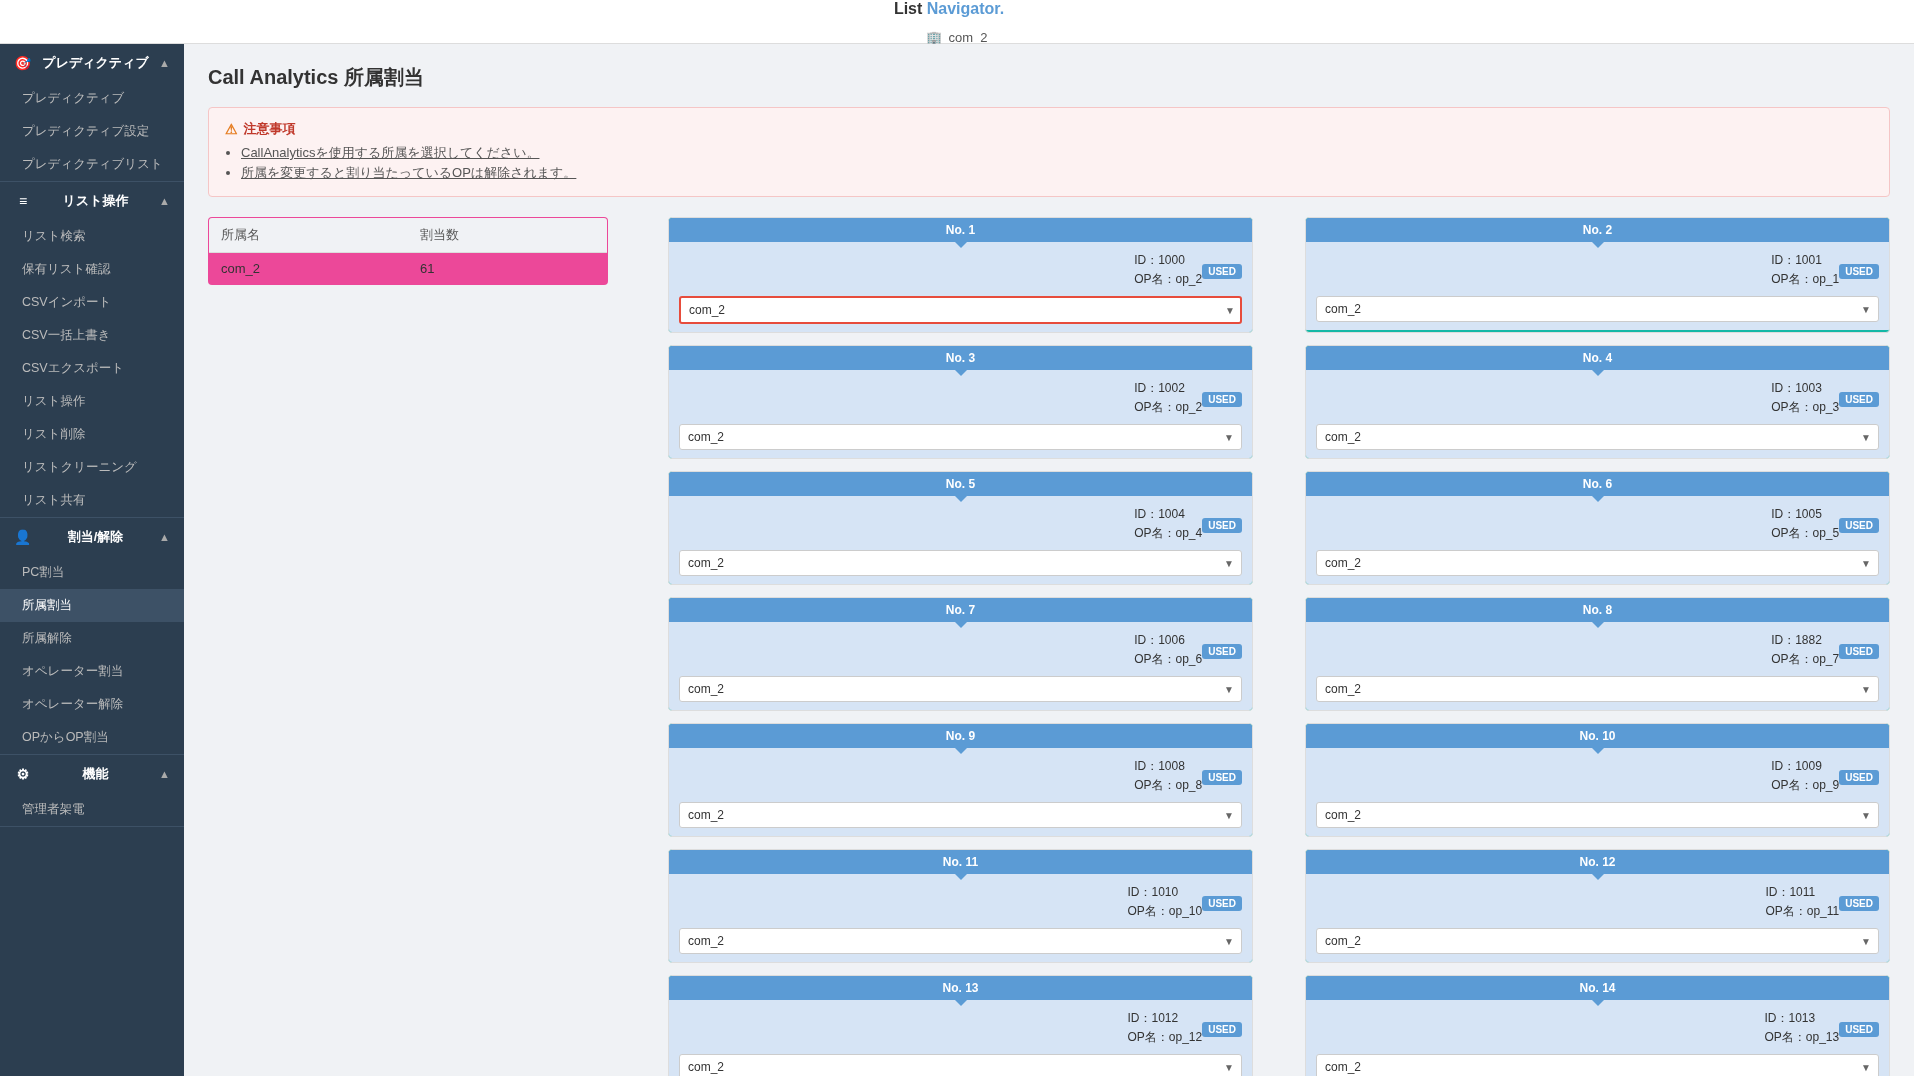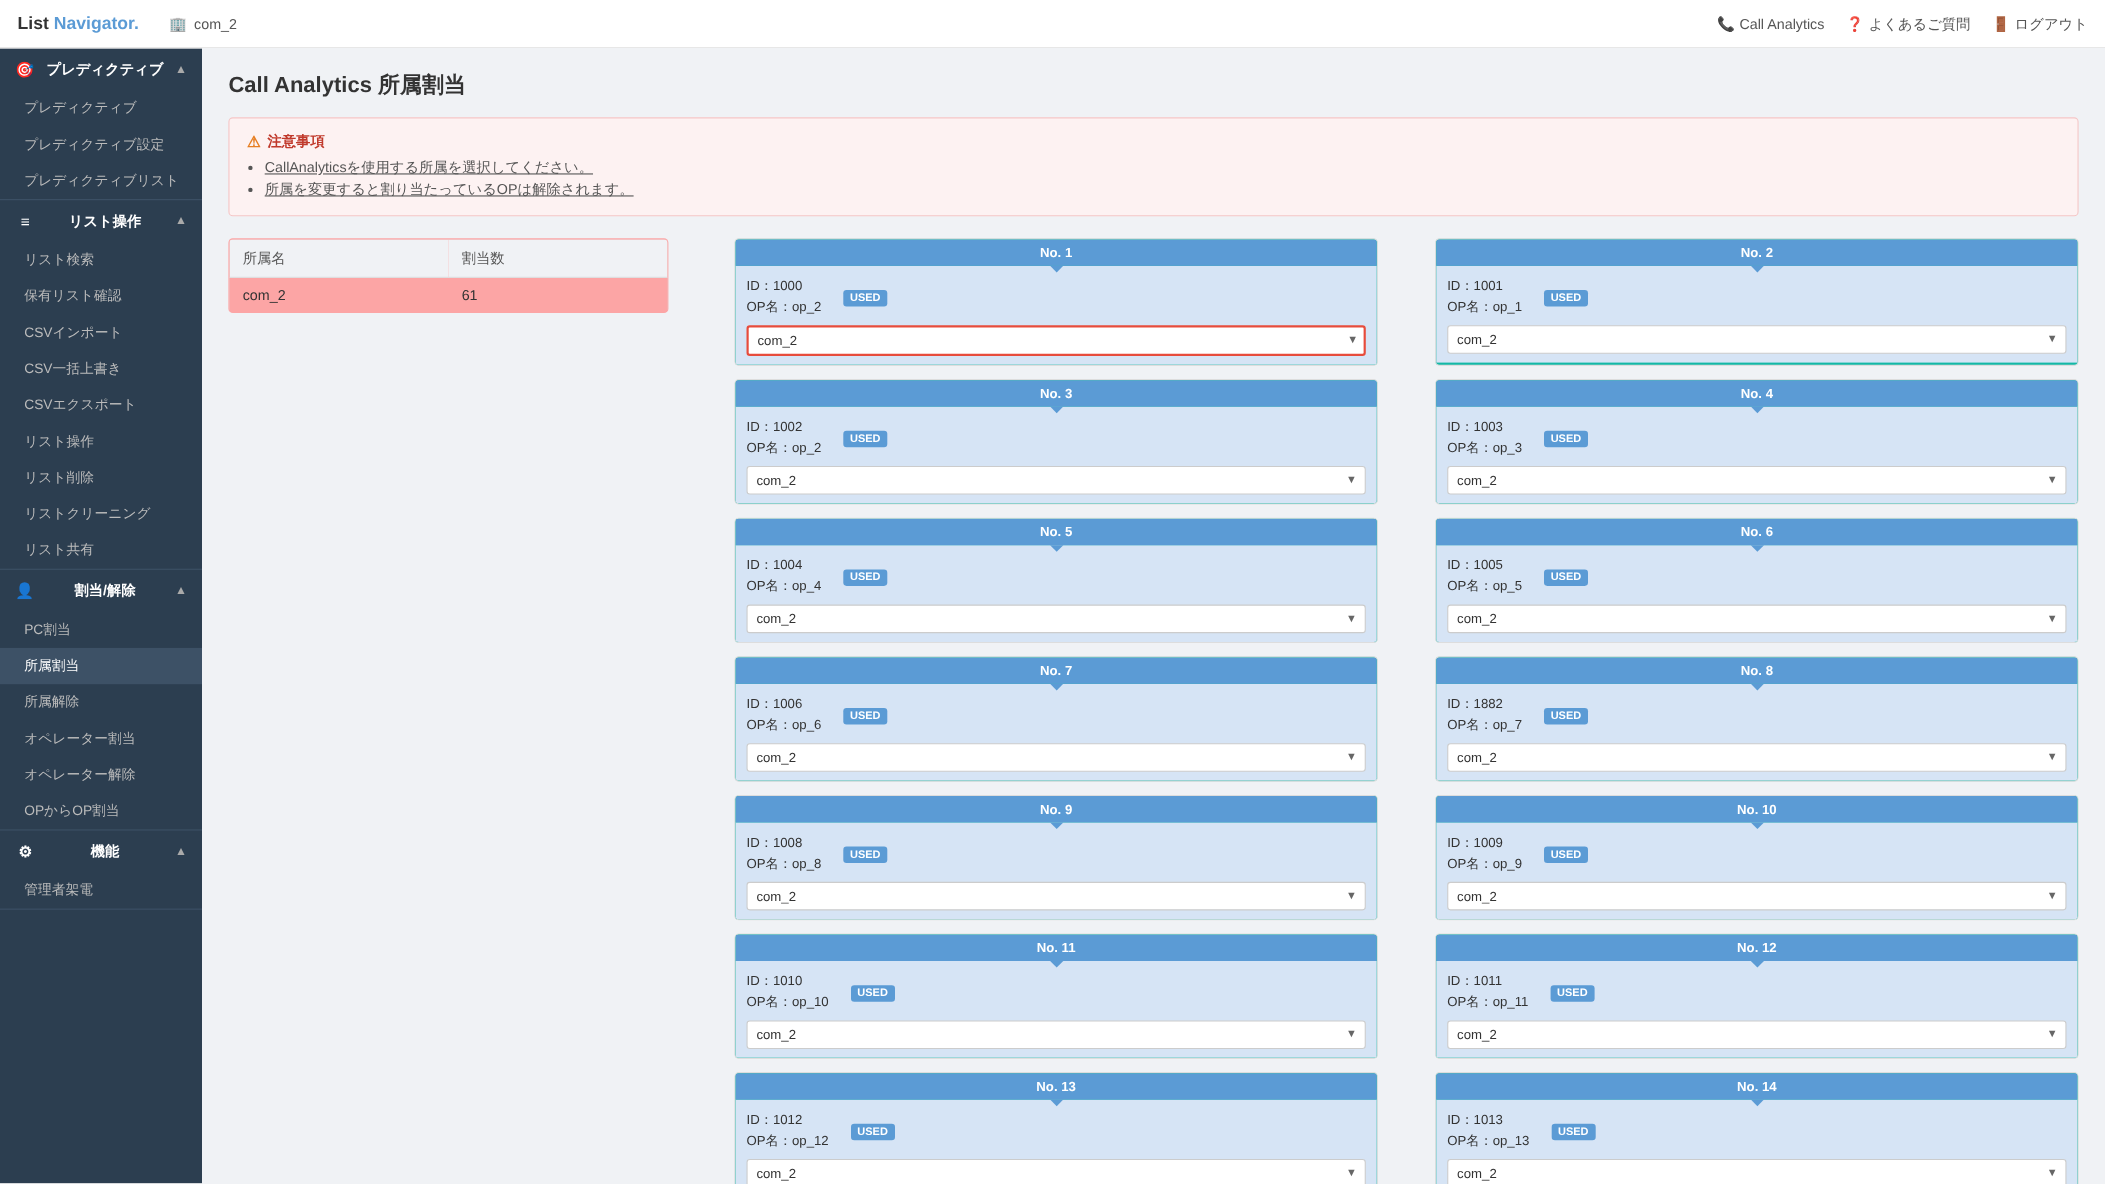--- a/index.html
+++ b/index.html
@@ -8,20 +8,21 @@
     
     .top-nav {
       height: 44px;
       background: #fff;
       border-bottom: 1px solid #ddd;
       display: flex;
       align-items: center;
       padding: 0 16px;
       flex-shrink: 0;
       gap: 12px;
+      flex-direction: column;
     }
     .top-nav .logo {
       font-size: 16px;
       font-weight: bold;
       color: #333;
       margin-right: 16px;
     }
     .top-nav .logo span { color: #5b9bd5; }
     .top-nav .current-company {
       display: flex;
@@ -141,21 +142,21 @@
     }
 
     
     .left-table-container {
       width: 400px;
       flex-shrink: 0;
     }
     .assign-table {
       width: 100%;
       border-collapse: collapse;
-      background: #fca5a5;
+      background: #ec4899;
       border: 1px solid #ddd;
       border-radius: 4px;
       overflow: hidden;
     }
     .assign-table th {
       background: #f0f2f5;
       padding: 8px 12px;
       text-align: left;
       font-size: 13px;
       color: #555;
@@ -204,24 +205,23 @@
       border-left: 6px solid transparent;
       border-right: 6px solid transparent;
       border-top: 6px solid #5b9bd5;
     }
     .slot-card-body {
       padding: 10px 10px 8px;
       background: #d6e4f5;
     }
     .slot-card-info {
       display: flex;
-      justify-content: flex-start;
+      justify-content: flex-end;
       align-items: center;
       margin-bottom: 6px;
-      gap: 20px;
     }
     .slot-card-ids { font-size: 12px; color: #333; }
     .slot-card-ids div { margin-bottom: 2px; }
     .used-badge {
       background: #5b9bd5;
       color: #fff;
       font-size: 10px;
       padding: 2px 6px;
       border-radius: 3px;
       font-weight: bold;

